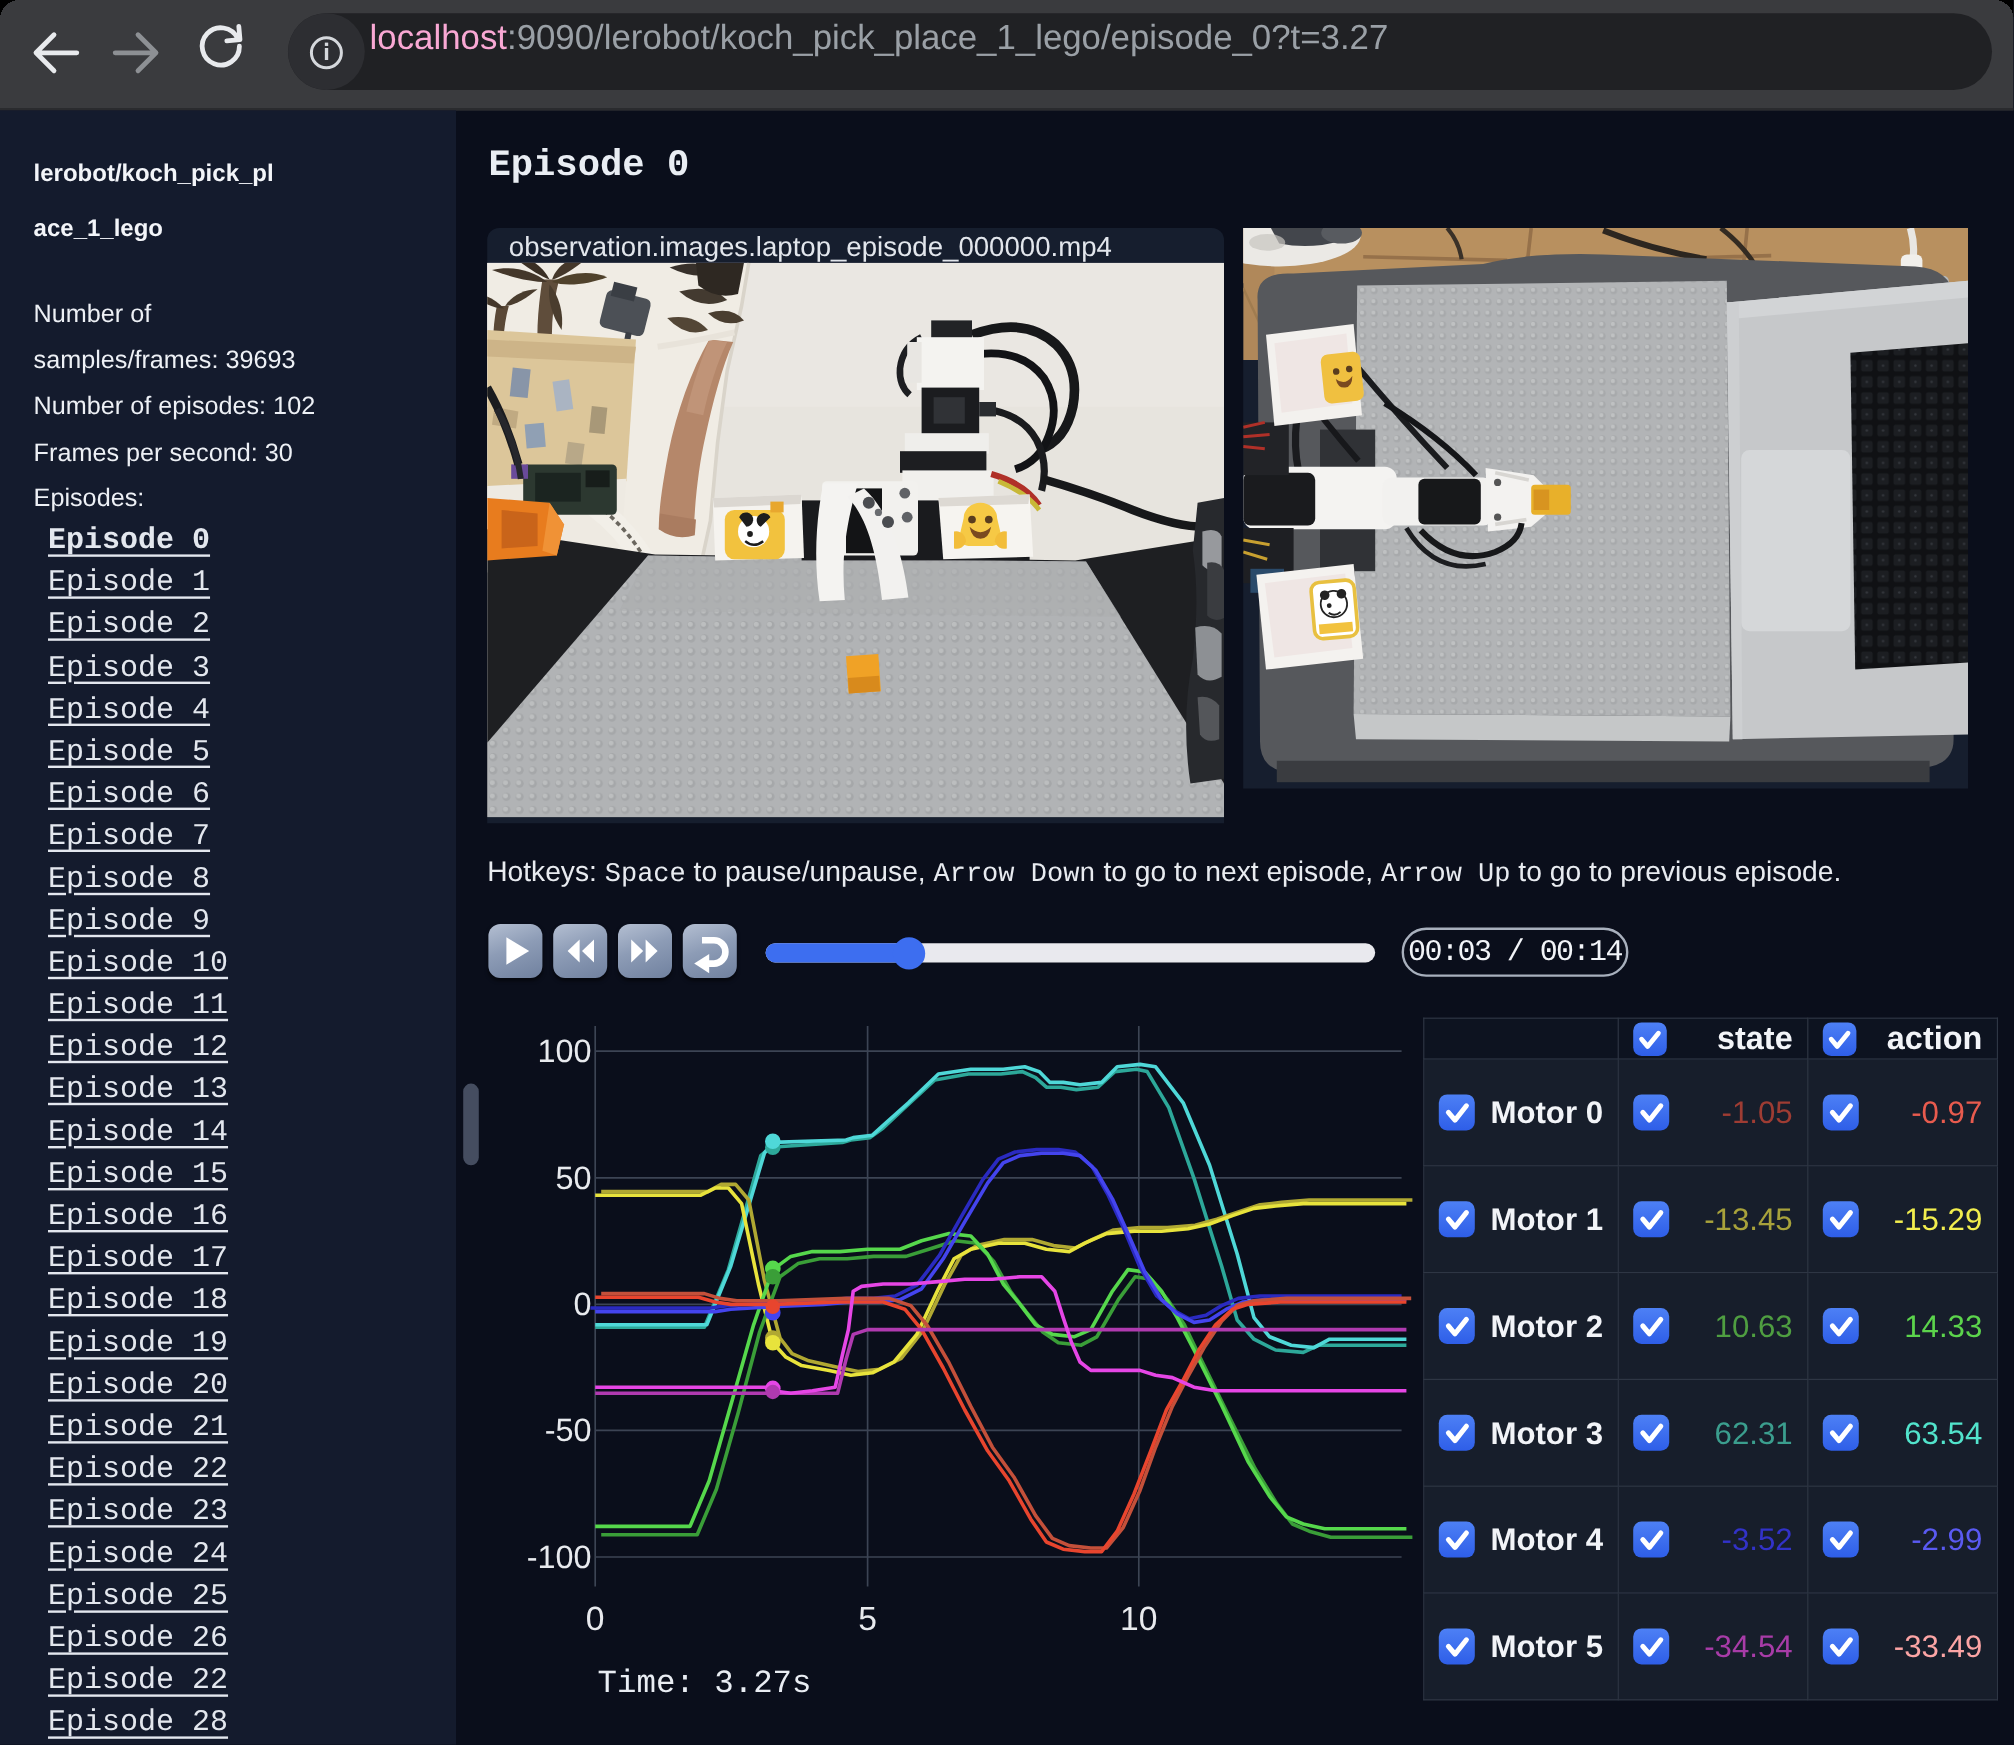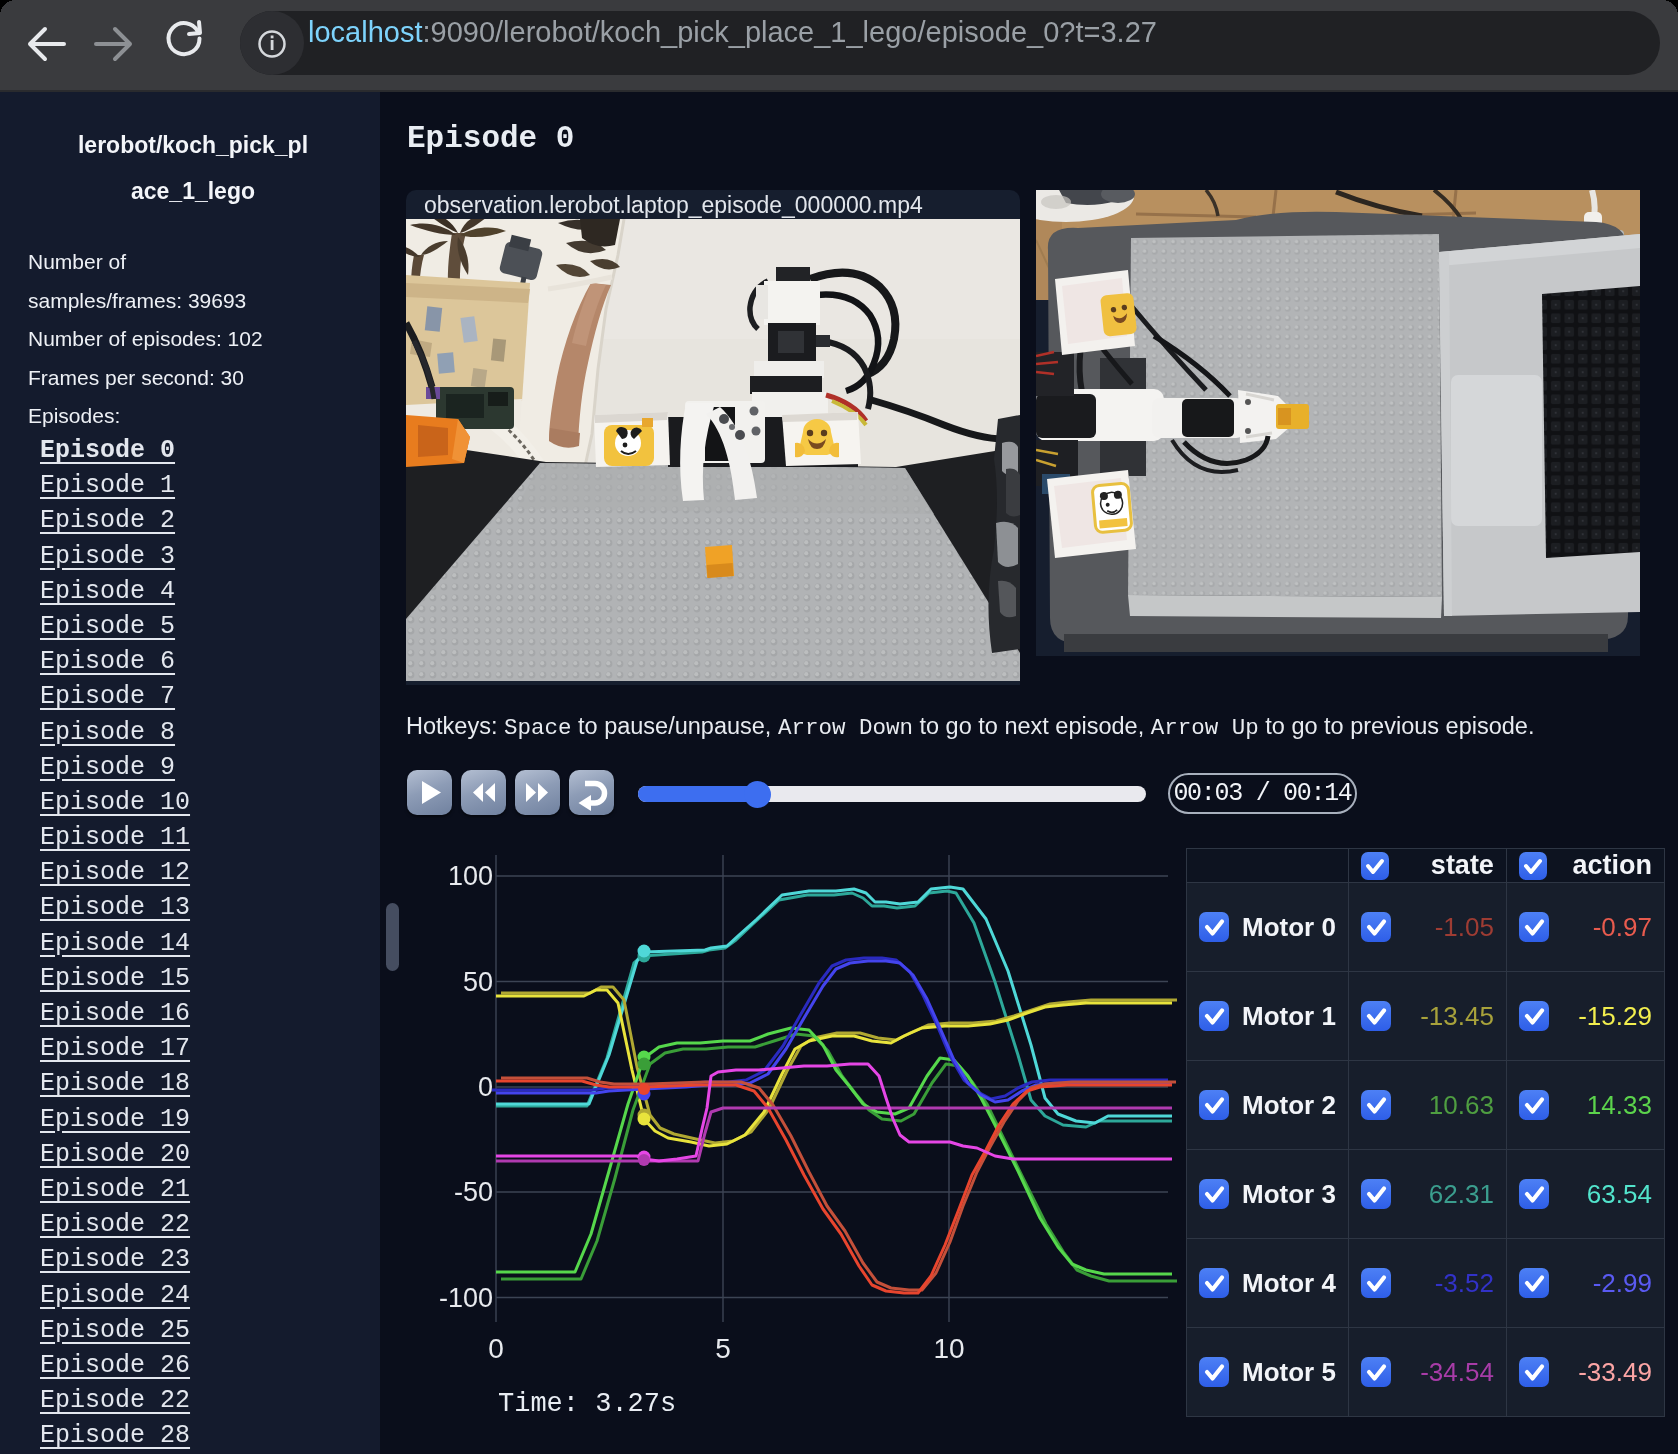--- a/index.html
+++ b/index.html
@@ -7,25 +7,25 @@
 body { position:relative; font-family:"Liberation Sans",sans-serif; }
 .mono { font-family:"Liberation Mono",monospace; }
 .abs { position:absolute; }
 
 
 #toolbar { position:absolute; left:0; top:0; width:1678px; height:92px; background:#3a3b3e; border-bottom:2px solid #2a2b2e; }
 #toolbar .corner { position:absolute; top:0; width:16px; height:16px; background:#000; }
 #urlbar { position:absolute; left:240px; top:11px; width:1420px; height:64px; border-radius:32px; background:#202124; }
 #urlhover { position:absolute; left:240px; top:11px; width:64px; height:64px; border-radius:32px; background:#2d2e32; }
 #urltext { position:absolute; left:308px; top:0; height:64px; line-height:64px; font-size:29px; color:#9aa0a6; white-space:nowrap; }
-#urltext b { color:#7dd3fc; font-weight:400; }
+#urltext b { color:#f9a8d4; font-weight:400; }
 
 
 #sidebar { position:absolute; left:0; top:92px; width:380px; height:1362px; background:#141b2d; color:#eef1f6; }
-#sb-title { position:absolute; left:28px; top:30px; width:330px; font-size:23px; font-weight:bold; line-height:46px; letter-spacing:0px; color:#f3f5f9;text-align:center; }
+#sb-title { position:absolute; left:28px; top:30px; width:330px; font-size:20px; font-weight:bold; line-height:46px; letter-spacing:0px; color:#f3f5f9; }
 #sb-info { position:absolute; left:28px; top:151px; width:330px; font-size:21px; line-height:38.5px; color:#edf0f5; }
 #sb-eps { position:absolute; left:40px; top:341px; font-size:25px; line-height:35.2px; color:#e3e7ee; }
 #sb-eps div { height:35.2px; }
 #sb-eps span { text-decoration:underline; text-underline-offset:5px; }
 #scrollthumb { position:absolute; left:386px; top:903px; width:13px; height:68px; border-radius:7px; background:#454d60; }
 #h-episode { position:absolute; left:407px; top:121px; font-size:31px; font-weight:bold; color:#e9edf3; }
 
 .vpanel { position:absolute; top:190px; background:#161e2e; border-radius:10px 10px 0 0; }
 .vhead { height:29px; line-height:31px; padding-left:18px; font-size:23px; color:#e2e6ec; white-space:nowrap; overflow:hidden; }
 #vp1 { left:406px; width:614px; }
@@ -118,21 +118,21 @@
       <div style=""><span>Episode 26</span></div>
       <div style=""><span>Episode 22</span></div>
       <div style=""><span>Episode 28</span></div>
     </div>
 </div>
 
 <div id="h-episode" class="mono">Episode 0</div>
 <div id="scrollthumb"></div>
 
 <div class="vpanel" id="vp1">
-  <div class="vhead">observation.lerobot.laptop_episode_000000.mp4</div>
+  <div class="vhead">observation.images.laptop_episode_000000.mp4</div>
   <svg id="v1svg" width="614" height="462">
     <defs>
       <pattern id="lego1" width="11" height="11" patternUnits="userSpaceOnUse">
         <rect width="11" height="11" fill="#b1b3b5"></rect>
         <circle cx="5" cy="5" r="3.4" fill="#a5a7a9"></circle>
         <circle cx="4.2" cy="4.2" r="2.1" fill="#bcbebf"></circle>
       </pattern>
     </defs>
 
     <rect x="0" y="0" width="614" height="462" fill="#e7e4de"></rect>

